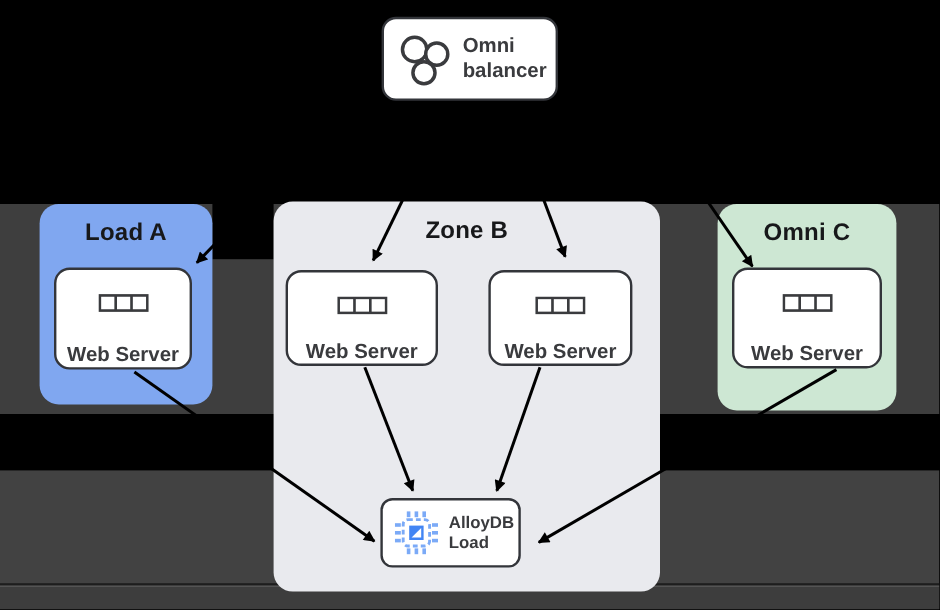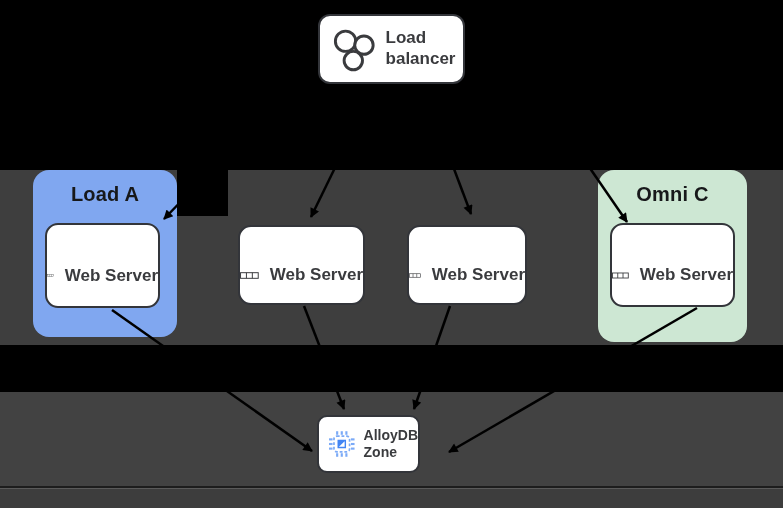--- a/index.html
+++ b/index.html
@@ -24,34 +24,34 @@
   #zone-c{left:598px;top:170px;width:149px;height:172px;}
   .zone-title{
     text-align:center;margin-top:13px;font-size:20px;font-weight:700;
     color:#17181a;letter-spacing:.2px;
   }
   
   .node{
     position:absolute;background:#fff;border:2.5px solid #33353a;
     border-radius:13px;box-sizing:border-box;z-index:20;
   }
-  .server{display:flex;flex-direction:row;align-items:center;
-    justify-content:flex-end;padding-top:20px;gap:11px;}
+  .server{display:flex;flex-direction:column;align-items:center;
+    justify-content:space-between;padding-top:20px;gap:11px;}
   #ws-a{left:45px;top:223px;width:115px;height:85px;}
   #ws-b1{left:238px;top:225px;width:127px;height:80px;}
   #ws-b2{left:407px;top:225px;width:120px;height:80px;}
   #ws-c{left:610px;top:223px;width:125px;height:84px;}
   .server-label{font-size:17px;font-weight:700;color:#3a3b3e;white-space:nowrap;}
   #load-balancer{
     left:318px;top:14px;width:147px;height:70px;border-radius:12px;
     display:flex;align-items:center;padding-left:12px;gap:9px;
   }
   #lb-label{font-size:17px;font-weight:700;color:#3a3b3e;line-height:1.22;width:80px;}
   #alloydb{
-    left:317px;top:415px;width:103px;height:58px;border-radius:10px;
+    left:317px;top:415px;width:117px;height:58px;border-radius:10px;
     display:flex;align-items:center;padding-left:10px;gap:9px;
   }
   .db-label{font-size:14px;font-weight:700;color:#3a3b3e;line-height:1.2;}
   
   #arrows{position:absolute;left:0;top:0;z-index:50;pointer-events:none;}
 </style>
 </head>
 <body>
 
 <div id="canvas">
@@ -69,20 +69,23 @@
   </div>
   <div class="node server" id="ws-a">
     <svg width="42" height="15" viewBox="0 0 42 15">
       <rect x="1.2" y="1.2" width="39.6" height="12.6" fill="#fff" stroke="#3a3b3e" stroke-width="2.2"></rect>
       <line x1="14.4" y1="1.2" x2="14.4" y2="13.8" stroke="#3a3b3e" stroke-width="2.2"></line>
       <line x1="27.6" y1="1.2" x2="27.6" y2="13.8" stroke="#3a3b3e" stroke-width="2.2"></line>
     </svg>
     <div class="server-label">Web Server</div>
   </div>
 
+  <div class="zone" id="zone-b" style="background-color: rgb(233, 234, 238);">
+    <div class="zone-title">Zone B</div>
+  </div>
   <div class="node server" id="ws-b1">
     <svg width="42" height="15" viewBox="0 0 42 15">
       <rect x="1.2" y="1.2" width="39.6" height="12.6" fill="#fff" stroke="#3a3b3e" stroke-width="2.2"></rect>
       <line x1="14.4" y1="1.2" x2="14.4" y2="13.8" stroke="#3a3b3e" stroke-width="2.2"></line>
       <line x1="27.6" y1="1.2" x2="27.6" y2="13.8" stroke="#3a3b3e" stroke-width="2.2"></line>
     </svg>
     <div class="server-label">Web Server</div>
   </div>
   <div class="node server" id="ws-b2">
     <svg width="42" height="15" viewBox="0 0 42 15">
@@ -104,21 +107,21 @@
     </svg>
     <div class="server-label">Web Server</div>
   </div>
 
   <div class="node" id="load-balancer">
     <svg width="46" height="48" viewBox="0 0 46 48">
       <circle cx="14" cy="16" r="10.5" fill="#fff" stroke="#3a3b3e" stroke-width="3"></circle>
       <circle cx="33" cy="20" r="9.5" fill="#fff" stroke="#3a3b3e" stroke-width="3"></circle>
       <circle cx="22" cy="36" r="9.5" fill="#fff" stroke="#3a3b3e" stroke-width="3"></circle>
     </svg>
-    <div id="lb-label">Load balancer</div>
+    <div id="lb-label">Omni balancer</div>
   </div>
 
   <div class="node" id="alloydb">
     <svg width="36" height="36" viewBox="0 0 36 36">
       <g fill="#7baaf7">
         <rect x="10" y="0" width="3" height="5"></rect>
           <rect x="16.5" y="0" width="3" height="5"></rect>
           <rect x="23" y="0" width="3" height="5"></rect>
         <rect x="10" y="31" width="3" height="5"></rect>
           <rect x="16.5" y="31" width="3" height="5"></rect>
@@ -129,21 +132,21 @@
         <rect x="31" y="10" width="5" height="3"></rect>
           <rect x="31" y="16.5" width="5" height="3"></rect>
           <rect x="31" y="23" width="5" height="3"></rect>
       </g>
       <rect x="7" y="7" width="22" height="22" rx="4" fill="#fff" stroke="#7baaf7" stroke-width="2.4" stroke-dasharray="4 2.6"></rect>
       <rect x="12" y="12" width="12" height="12" fill="#4285f4"></rect>
       <polygon points="14,22 22,22 22,14" fill="#ffffff"></polygon>
     </svg>
     <div class="db-label">
       <div>AlloyDB</div>
-      <div>Zone</div>
+      <div>Load</div>
     </div>
   </div>
 
   <svg id="arrows" width="783" height="508" viewBox="0 0 783 508">
     <defs>
       <marker id="ah" viewBox="0 0 10 10" refX="9" refY="5" markerWidth="4.4" markerHeight="3.8" orient="auto-start-reverse">
         <path d="M0,0 L10,5 L0,10 z" fill="#000"></path>
       </marker>
     </defs>
     <g stroke="#000" stroke-width="2.5">

